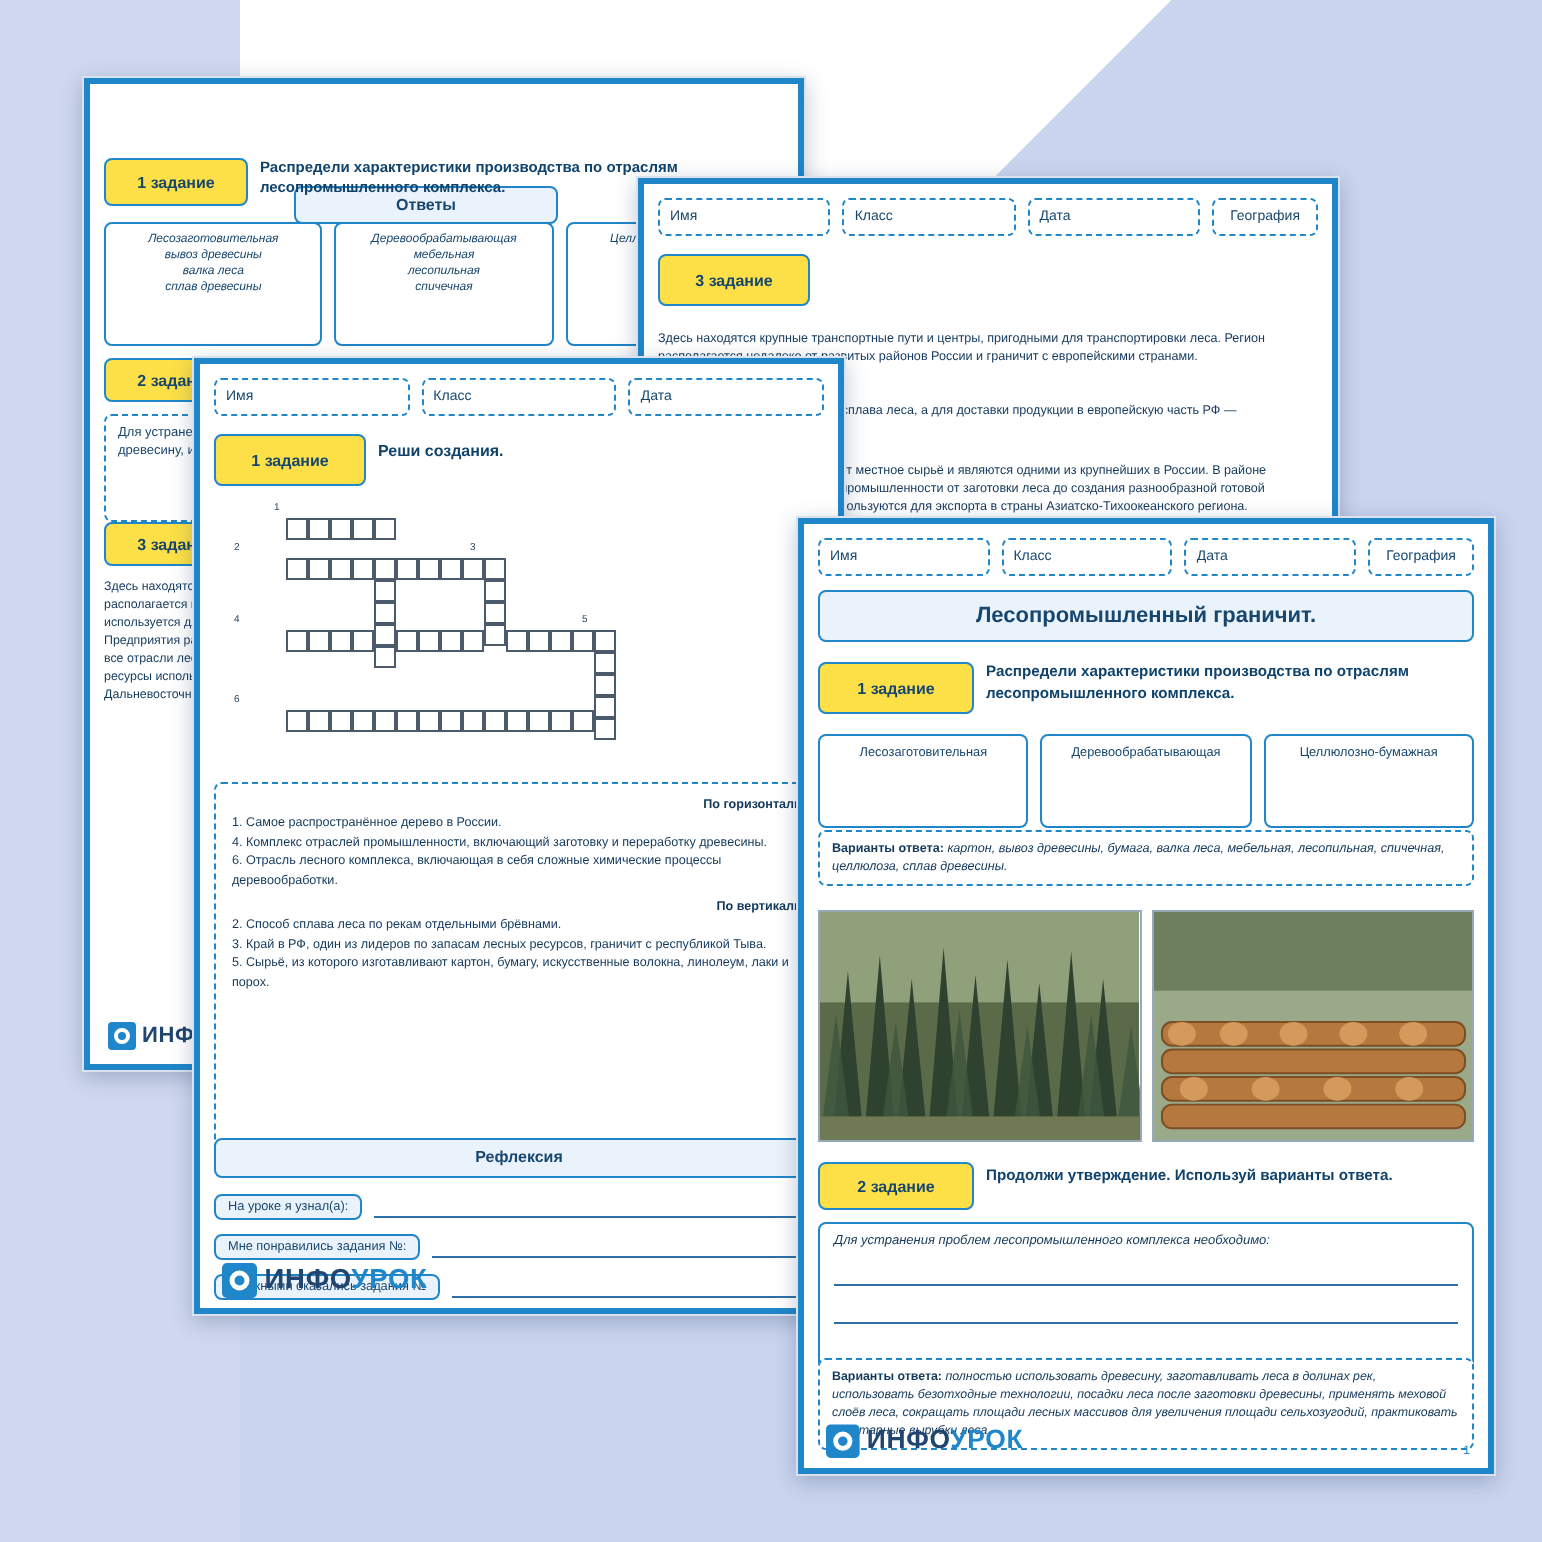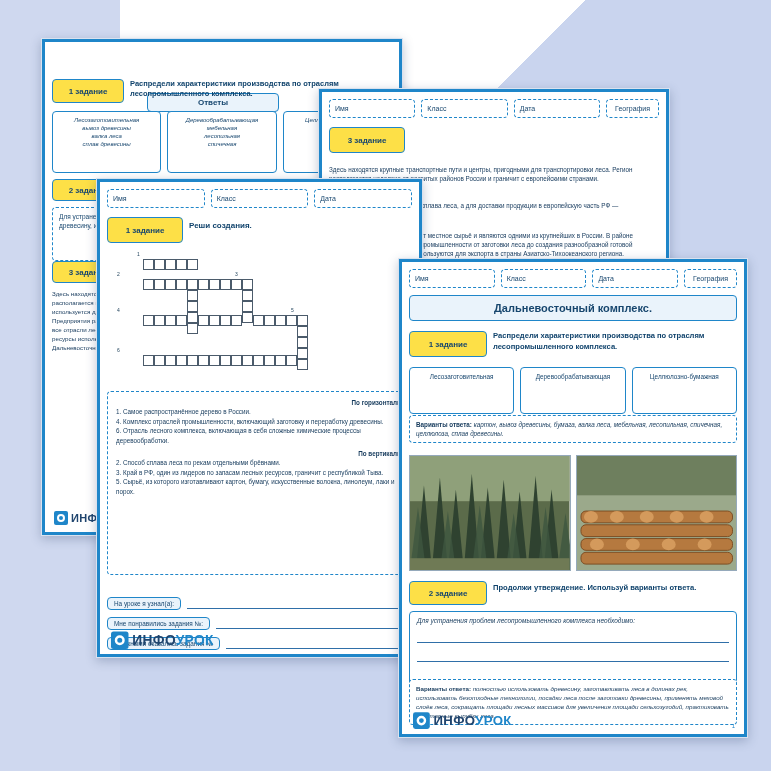--- a/index.html
+++ b/index.html
@@ -282,20 +282,21 @@
     <div style="text-align:right;font-weight:bold;">По горизонтали:</div>
     <div>1. Самое распространённое дерево в России.</div>
     <div>4. Комплекс отраслей промышленности, включающий заготовку и переработку древесины.</div>
     <div>6. Отрасль лесного комплекса, включающая в себя сложные химические процессы деревообработки.</div>
     <div style="text-align:right;font-weight:bold;margin-top:4px;">По вертикали:</div>
     <div>2. Способ сплава леса по рекам отдельными брёвнами.</div>
     <div>3. Край в РФ, один из лидеров по запасам лесных ресурсов, граничит с республикой Тыва.</div>
     <div>5. Сырьё, из которого изготавливают картон, бумагу, искусственные волокна, линолеум, лаки и порох.</div>
   </div>
 
+  <div class="title-band refl-band">Рефлексия</div>
 
   <div class="refl-row" style="top:418px;">
     <div class="refl-label">На уроке я узнал(а):</div>
     <div class="refl-line"></div>
   </div>
   <div class="refl-row" style="top:438px;">
     <div class="refl-label">Мне понравились задания №:</div>
     <div class="refl-line"></div>
   </div>
   <div class="refl-row" style="top:458px;">
@@ -313,21 +314,21 @@
 <div class="sheet" id="sheet4">
   <div class="sheet-inner"></div>
 
   <div class="hdr hdr-row">
     <div class="field">Имя</div>
     <div class="field">Класс</div>
     <div class="field">Дата</div>
     <div class="field small">География</div>
   </div>
 
-  <div class="title-band s4-title">Дальневосточный комплекс.</div>
+  <div class="title-band s4-title">Лесопромышленный граничит.</div>
 
   <div class="task-tag s4-tag1">1 задание</div>
   <div class="task-text s4-q1">Распредели характеристики производства по отраслям лесопромышленного комплекса.</div>
 
   <div class="s4-cols">
     <div class="box s4-col">Лесозаготовительная</div>
     <div class="box s4-col">Деревообрабатывающая</div>
     <div class="box s4-col">Целлюлозно-бумажная</div>
   </div>
 

